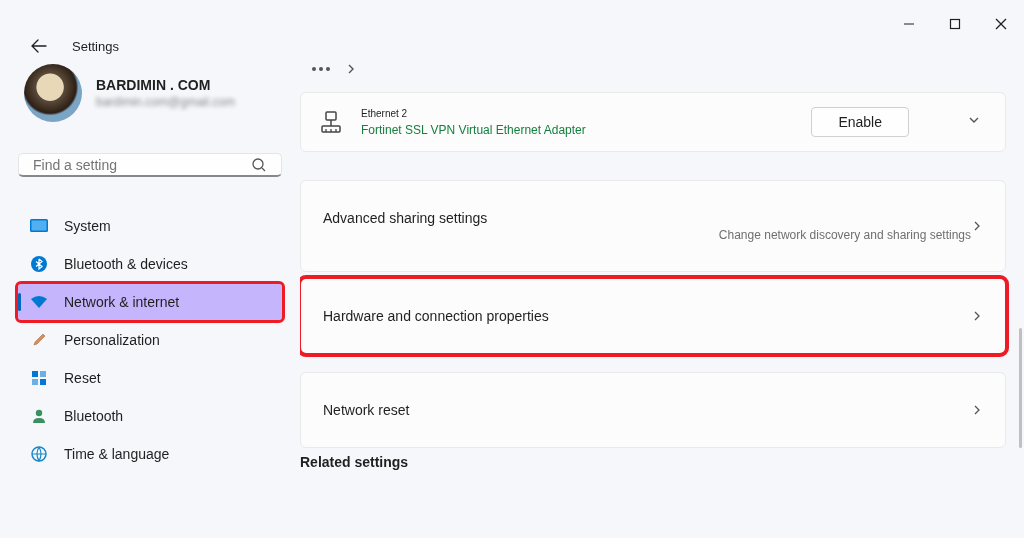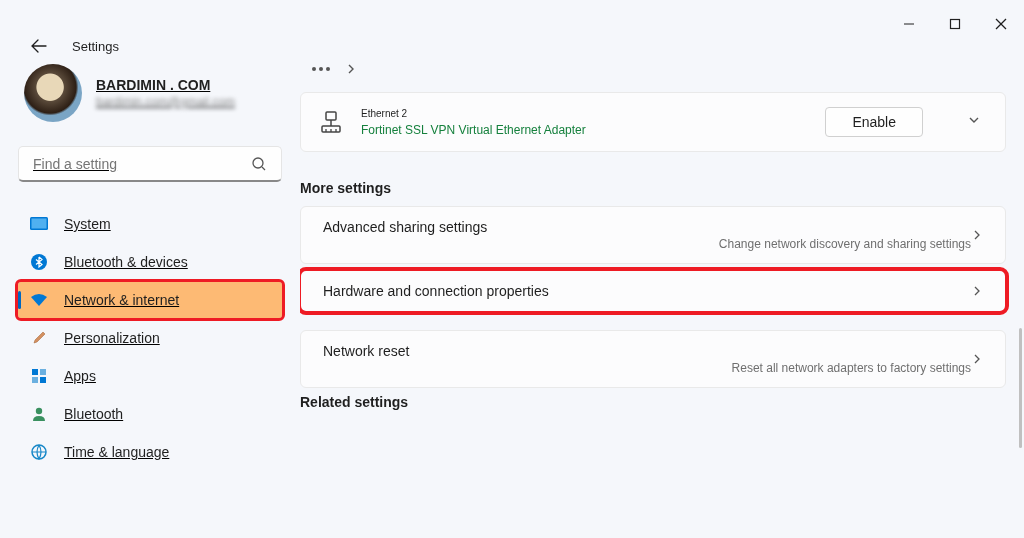--- a/index.html
+++ b/index.html
@@ -7,56 +7,56 @@
     
     .titlebar { height: 48px; display: flex; align-items: center; justify-content: space-between; padding: 0 0 0 30px; }
     .tb-left { display: flex; align-items: center; gap: 24px; margin-top: 44px; }
     .back-btn { width: 18px; height: 18px; display: flex; align-items: center; justify-content: center; }
     .tb-title { font-size: 13px; color: #1f1f1f; }
     .win-controls { display: flex; }
     .win-btn { width: 46px; height: 32px; display: flex; align-items: center; justify-content: center; }
     
     .layout { display: flex; height: calc(100% - 48px); }
     
-    .sidebar { width: 300px; padding: 12px 18px 0 18px; display: flex; flex-direction: column; gap: 6px; text-decoration: underline; }
+    .sidebar { width: 300px; padding: 12px 18px 0 18px; display: flex; flex-direction: column; gap: 13px; }
     .profile { display: flex; align-items: center; gap: 14px; padding: 4px 6px 18px 6px; }
     .avatar { width: 58px; height: 58px; border-radius: 50%; background: radial-gradient(circle at 45% 40%, #e8d8b8 28%, #5a4a3a 30%, #2d1f15 55%, #7aa5c5 60%); flex-shrink: 0; }
     .profile-text { display: flex; flex-direction: column; gap: 2px; }
     .profile-name { font-size: 14px; font-weight: 600; color: #1f1f1f; }
     .profile-email { font-size: 12px; color: #888; filter: blur(2px); }
     
-    .search-box { display: flex; align-items: center; background: #fefefe; border-radius: 5px; border: 1px solid #e5e5e5; border-bottom: 2px solid #888; padding: 0 14px; height: 36px; margin-bottom: 18px; }
+    .search-box { display: flex; align-items: center; background: #fefefe; border-radius: 5px; border: 1px solid #e5e5e5; border-bottom: 2px solid #888; padding: 0 14px; height: 24px; margin-bottom: 18px; }
     .search-box input { flex: 1; border: none; outline: none; background: transparent; font-size: 14px; color: #666; }
     
     .nav-list { display: flex; flex-direction: column; gap: 2px; }
     .nav-item { display: flex; align-items: center; gap: 16px; padding: 9px 12px; border-radius: 5px; cursor: pointer; position: relative; }
-    .nav-item.selected { background: #fdba74; }
+    .nav-item.selected { background: #c4b5fd; }
     .nav-item.selected::before { content: ""; position: absolute; left: 0; top: 25%; bottom: 25%; width: 3px; background: #0067c0; border-radius: 2px; }
     .nav-item.highlighted { outline: 3px solid #ee1b24; outline-offset: 0; border-radius: 3px; }
     .nav-icon { width: 18px; height: 18px; display: flex; align-items: center; justify-content: center; flex-shrink: 0; }
     .nav-label { font-size: 14px; color: #1f1f1f; }
     
     .main { flex: 1; padding: 16px 18px 0 0; overflow: hidden; position: relative; }
     .bc-row { display: flex; align-items: center; gap: 12px; margin-bottom: 18px; padding-left: 8px; }
     .more-dots { display: flex; gap: 3px; padding: 0 4px; }
     .more-dots span { width: 4px; height: 4px; border-radius: 50%; background: #555; }
     .chev-sep svg { display: block; }
     .page-title { font-size: 30px; font-weight: 600; color: #1f1f1f; }
     
     .adapter-card { background: #fcfcfd; border: 1px solid #e9e9e9; border-radius: 6px; padding: 14px 18px; display: flex; align-items: center; gap: 18px; margin-bottom: 28px; }
     .adapter-icon { width: 24px; height: 24px; }
     .adapter-text { flex: 1; }
     .adapter-title { font-size: 10px; color: #1f1f1f; }
     .adapter-sub { font-size: 12px; color: #15803d; margin-top: 4px; }
-    .enable-btn { background: #fefefe; border: 1px solid #d0d0d0; border-radius: 4px; padding: 6px 26px; font-size: 14px; color: #1f1f1f; margin-right: 20px; }
+    .enable-btn { background: #fefefe; border: 1px solid #d0d0d0; border-radius: 4px; padding: 6px 26px; font-size: 14px; color: #1f1f1f; margin-right: 34px; }
     .expand-chev { padding: 0 6px; }
     
     .section-h { font-size: 14px; font-weight: 600; color: #1f1f1f; margin-bottom: 10px; }
     
-    .setting-item { background: #fcfcfd; border: 1px solid #e9e9e9; border-radius: 6px; padding: 12px 22px; display: flex; align-items: center; margin-bottom: 6px; cursor: pointer; }
+    .setting-item { background: #fcfcfd; border: 1px solid #e9e9e9; border-radius: 6px; padding: 29px 22px; display: flex; align-items: center; margin-bottom: 6px; cursor: pointer; }
     .setting-item.highlighted { outline: 4px solid #ee1b24; outline-offset: -1px; gap: 22px; }
     .setting-text { flex: 1; }
     .setting-title { font-size: 14px; color: #1f1f1f; }
     .setting-sub { font-size: 12px; color: #6f6f6f; margin-top: 2px; text-align: right; }
     
     .scrollbar-track { position: absolute; right: 2px; top: 280px; width: 3px; height: 120px; background: #c0c0c0; border-radius: 2px; }
   </style>
 </head>
 <body>
 
@@ -145,21 +145,21 @@
       </div>
       <div class="nav-item">
         <span class="nav-icon">
             <svg width="16" height="16" viewBox="0 0 16 16">
               <rect x="1" y="1" width="6" height="6" fill="#0078d4"></rect>
               <rect x="9" y="1" width="6" height="6" fill="#6bb0e0"></rect>
               <rect x="1" y="9" width="6" height="6" fill="#6bb0e0"></rect>
               <rect x="9" y="9" width="6" height="6" fill="#0078d4"></rect>
             </svg>
           </span>
-        <span class="nav-label">Apps</span>
+        <span class="nav-label">Reset</span>
       </div>
       <div class="nav-item">
         <span class="nav-icon">
             <svg width="16" height="16" viewBox="0 0 16 16">
               <circle cx="8" cy="5" r="3.2" fill="#3a9060"></circle>
               <path d="M2 15 Q2 10 8 10 Q14 10 14 15 Z" fill="#3a9060"></path>
             </svg>
           </span>
         <span class="nav-label">Bluetooth</span>
       </div>
@@ -201,45 +201,43 @@
       <div class="adapter-text">
         <div class="adapter-title">Ethernet 2</div>
         <div class="adapter-sub">Fortinet SSL VPN Virtual Ethernet Adapter</div>
       </div>
       <button class="enable-btn">Enable</button>
       <div class="expand-chev"><svg width="14" height="14" viewBox="0 0 14 14">
             <path d="M3 5 L7 9 L11 5" stroke="#555" stroke-width="1.4" fill="none"></path>
           </svg></div>
     </div>
 
-    <div class="section-h">More settings</div>
 
     <div class="setting-item">
       <div class="setting-text">
         <div class="setting-title">Advanced sharing settings</div>
         <div class="setting-sub">Change network discovery and sharing settings</div>
       </div>
       <svg width="12" height="12" viewBox="0 0 12 12">
           <path d="M4 2 L8 6 L4 10" stroke="#555" stroke-width="1.3" fill="none"></path>
         </svg>
     </div>
 
     <div class="setting-item highlighted">
       <div class="setting-text">
         <div class="setting-title">Hardware and connection properties</div>
       </div>
       <svg width="12" height="12" viewBox="0 0 12 12">
           <path d="M4 2 L8 6 L4 10" stroke="#555" stroke-width="1.3" fill="none"></path>
         </svg>
     </div>
 
-    <div class="setting-item" style="margin-top:18px;">
+    <div class="setting-item" style="margin-top:18px;gap:18px;">
       <div class="setting-text">
         <div class="setting-title">Network reset</div>
-        <div class="setting-sub">Reset all network adapters to factory settings</div>
       </div>
       <svg width="12" height="12" viewBox="0 0 12 12">
           <path d="M4 2 L8 6 L4 10" stroke="#555" stroke-width="1.3" fill="none"></path>
         </svg>
     </div>
 
     <div class="section-h" style="">Related settings</div>
 
     <div class="scrollbar-track"></div>
   </div>

